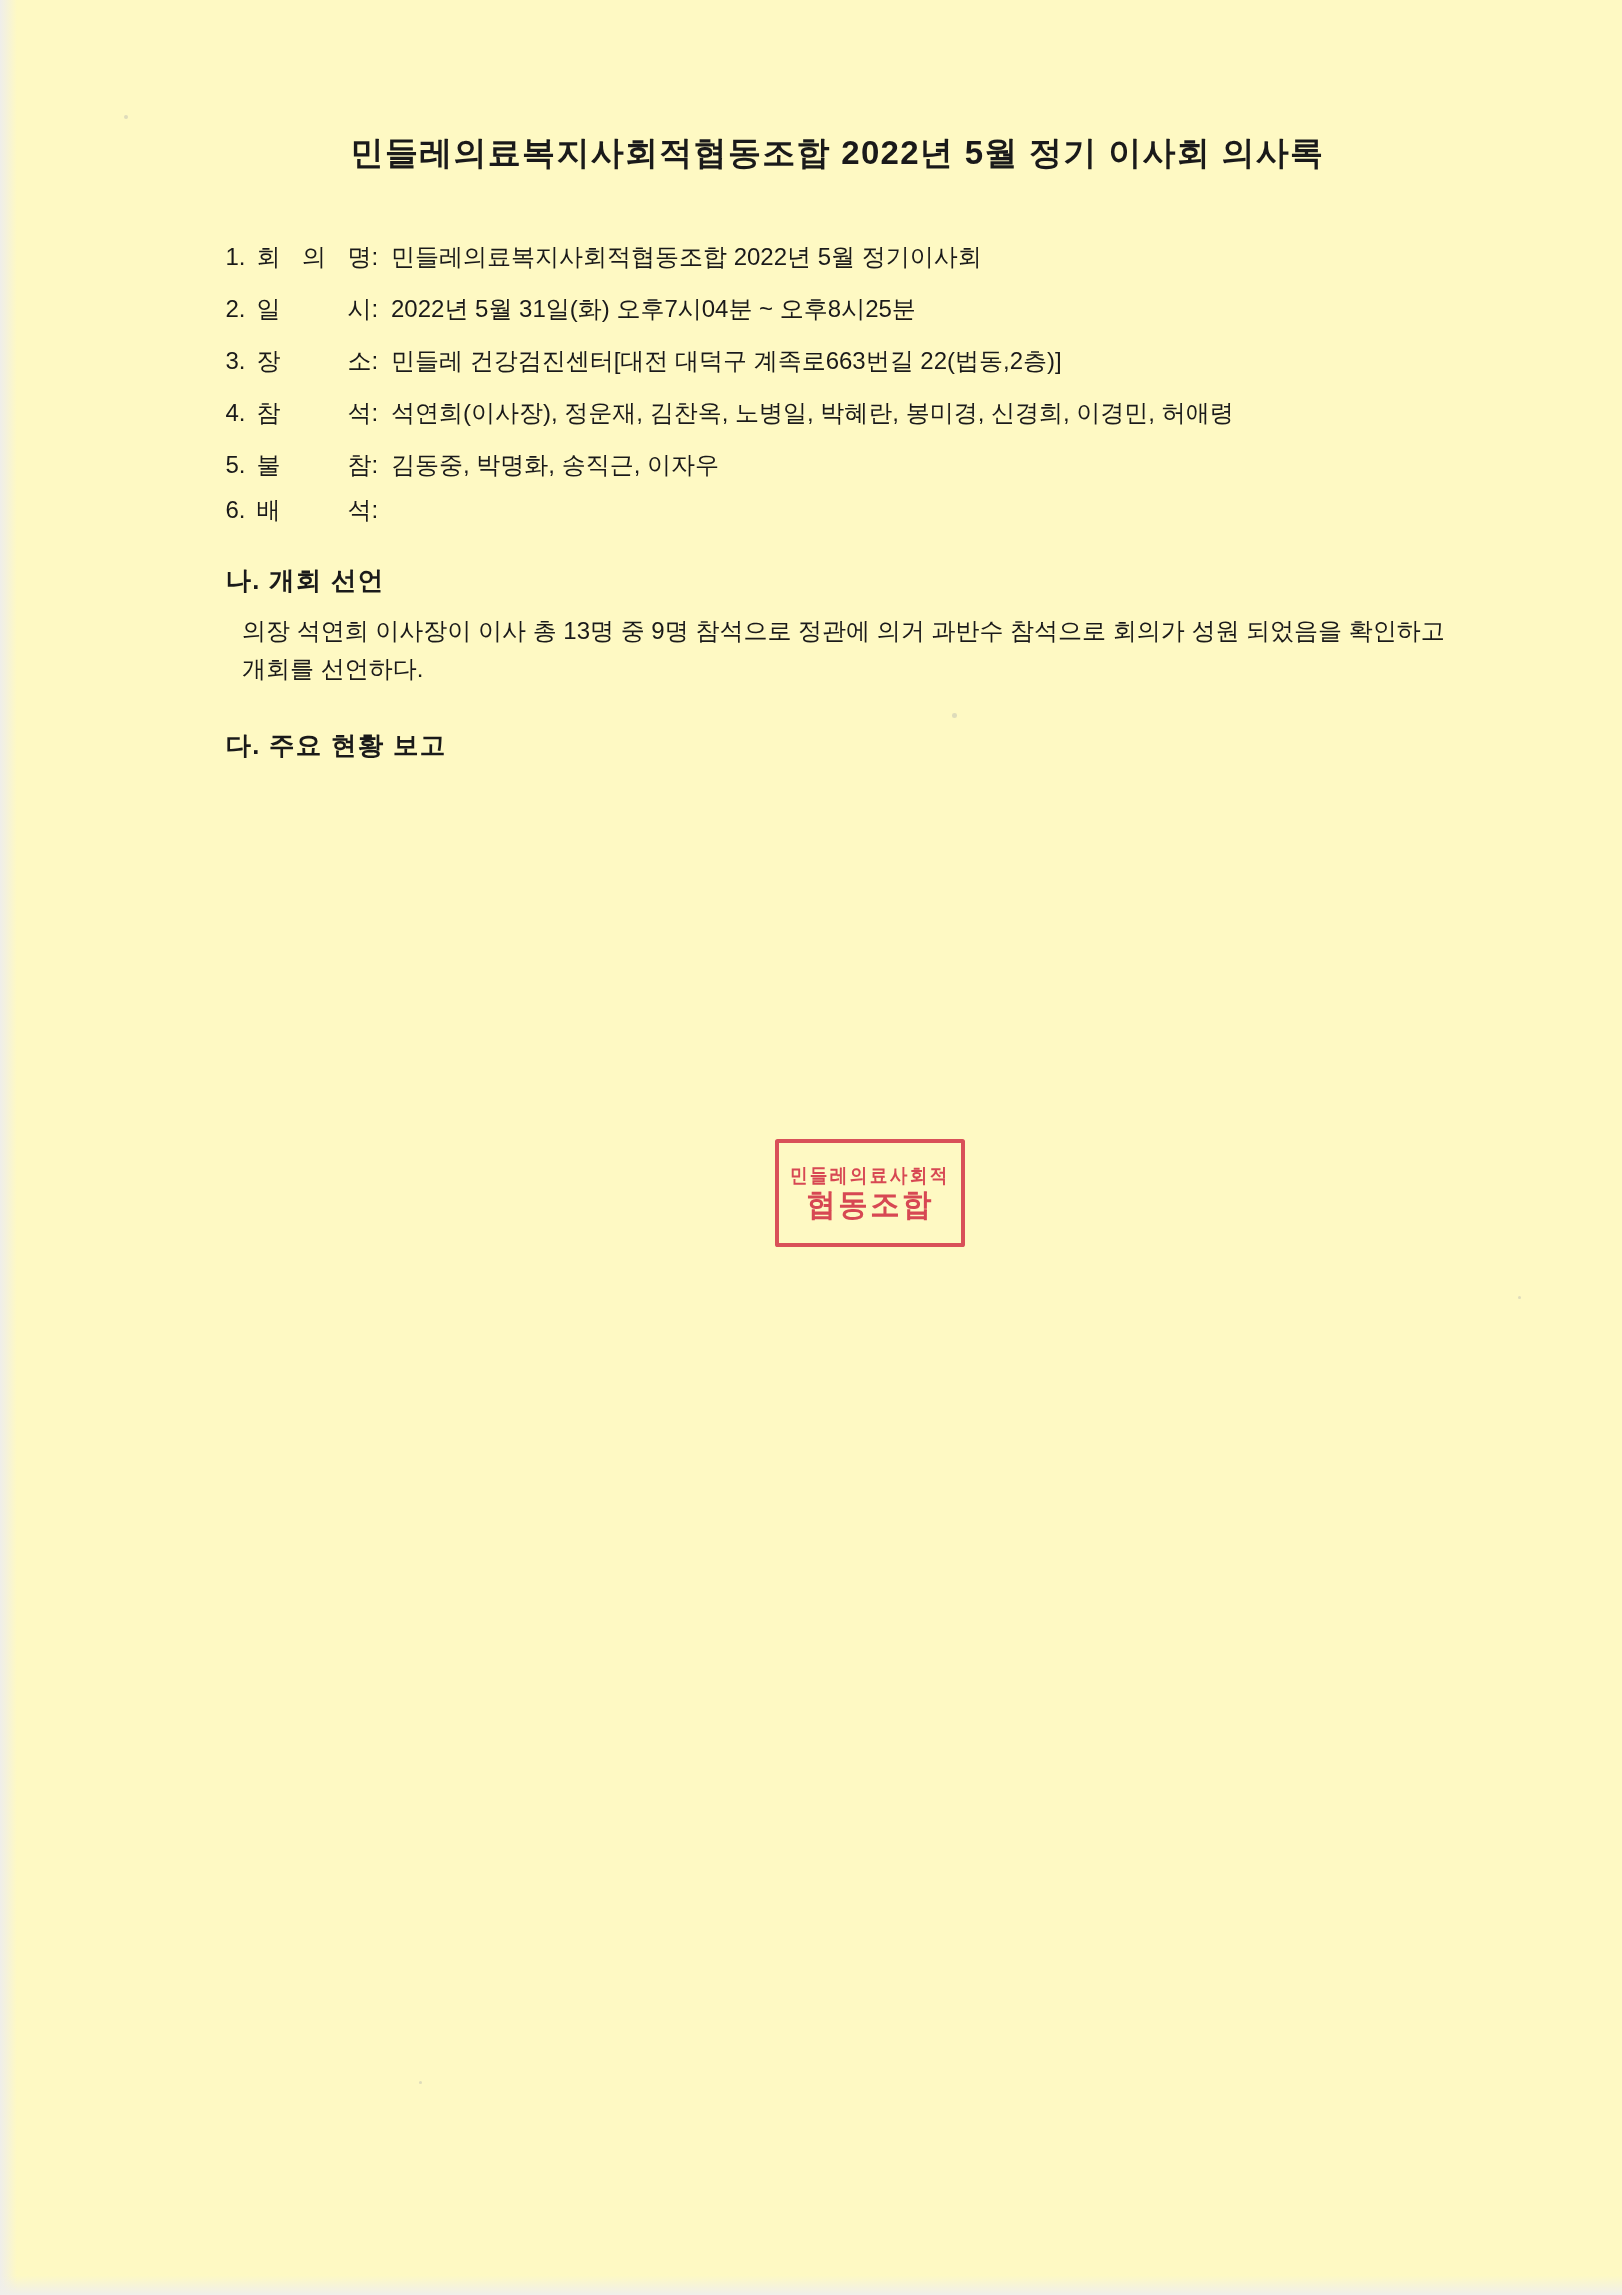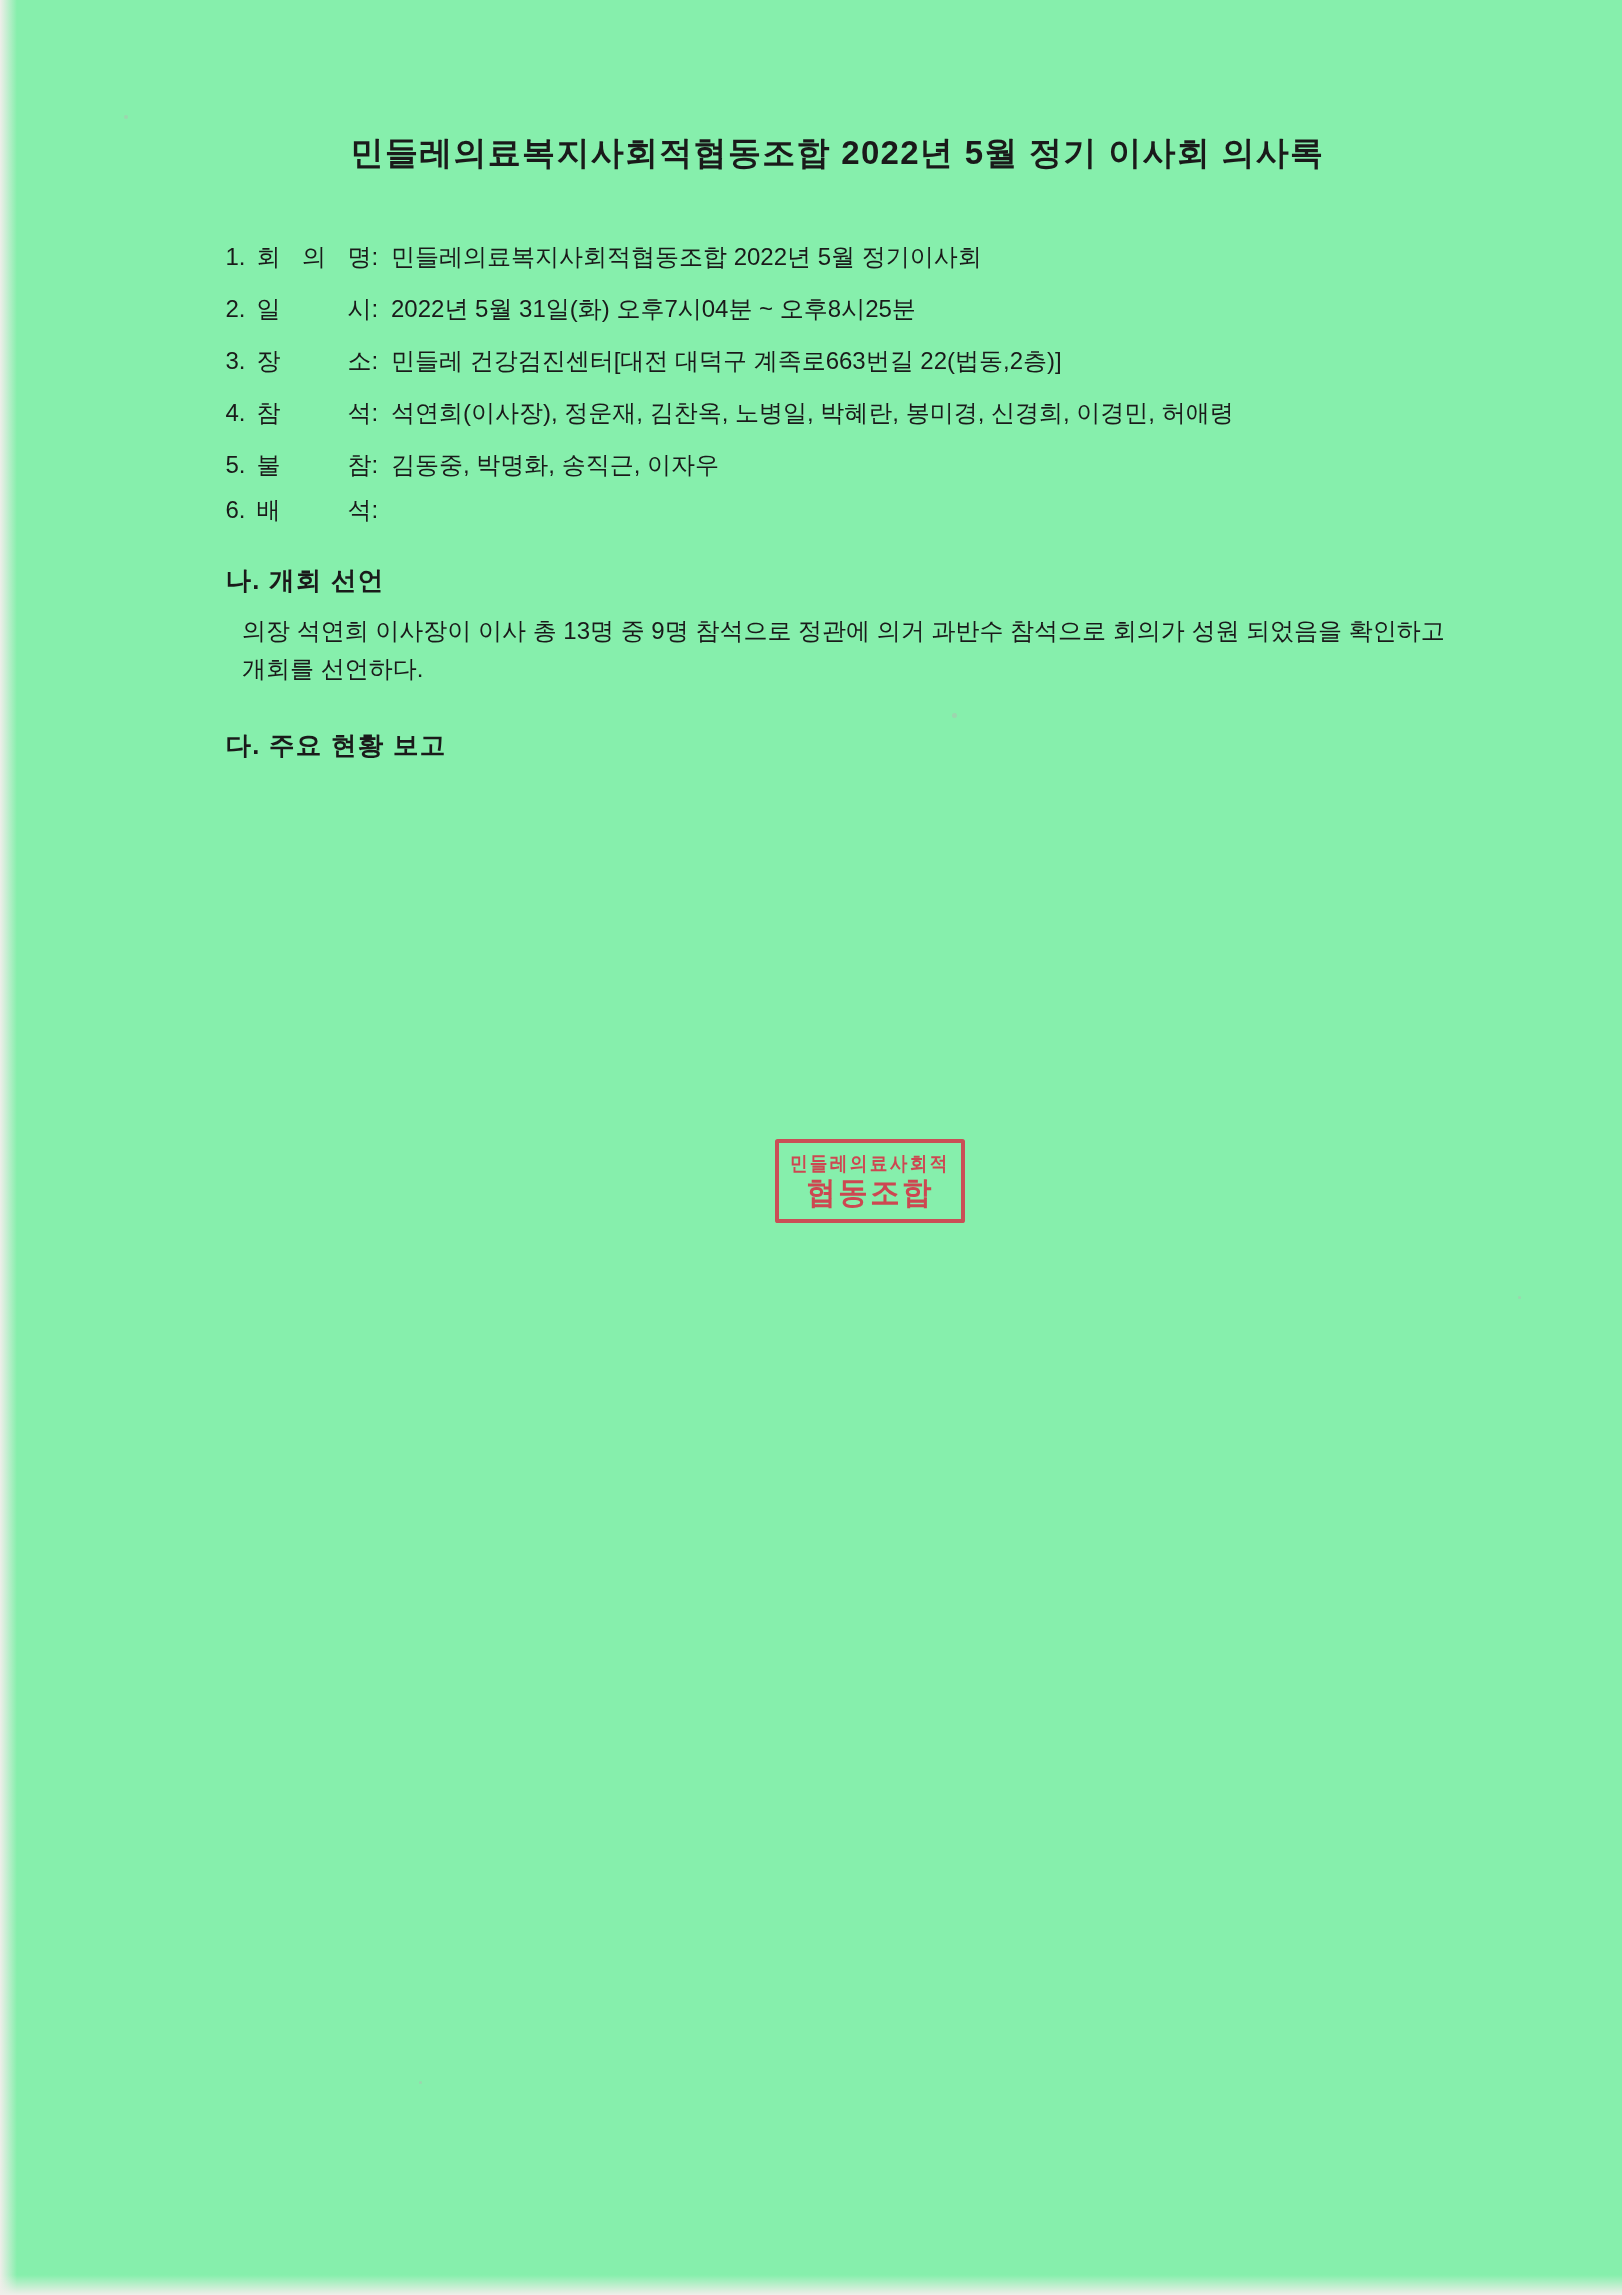--- a/index.html
+++ b/index.html
@@ -12,21 +12,21 @@
     height: 2295px;
     font-family: "Liberation Sans", sans-serif;
     color: #1a1a1a;
     position: relative;
     overflow: hidden;
   }
   
   .page {
     position: absolute;
     inset: 0;
-    background: #86efac;
+    background: #fef9c3;
   }
   .paper-edge-left {
     position: absolute;
     left: 0; top: 0;
     width: 17px; height: 100%;
     background: linear-gradient(to right, #efeeea, rgba(255,255,255,0));
   }
   .paper-edge-bottom {
     position: absolute;
     left: 0; bottom: 0;
@@ -98,21 +98,21 @@
   }
   .section-body p {
     margin: 0;
   }
 
   .stamp {
     position: absolute;
     left: 775px;
     top: 1139px;
     width: 190px;
-    height: 84px;
+    height: 108px;
   }
   .stamp-box {
     position: absolute;
     inset: 0;
     border: 4.6px solid #d4394a;
     border-radius: 2.6px;
     box-sizing: border-box;
     opacity: 0.88;
   }
   .stamp-inner {

